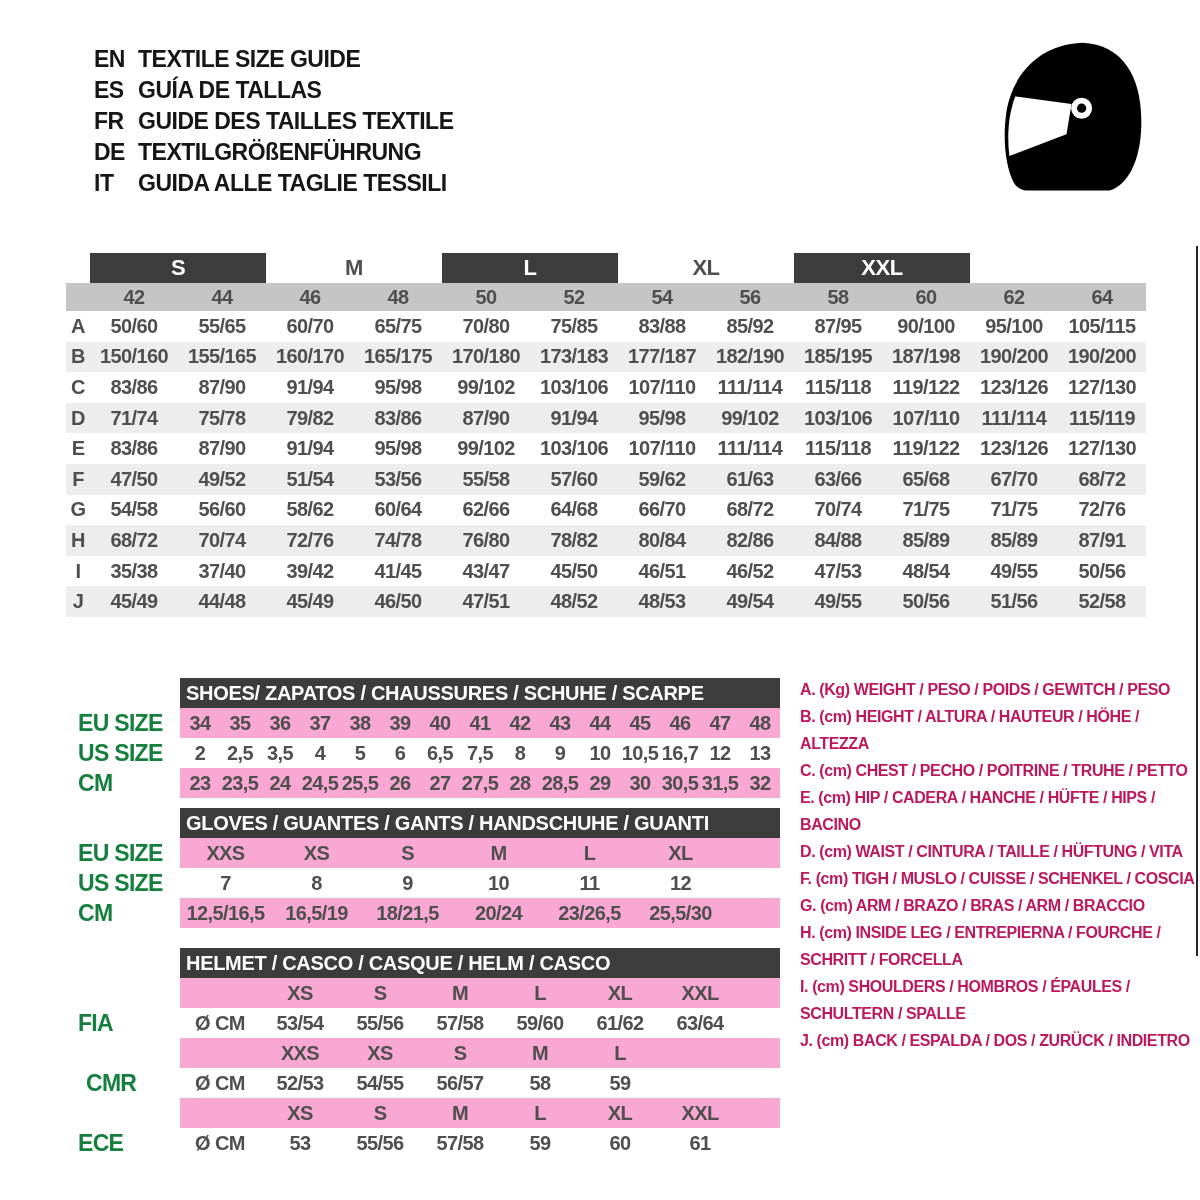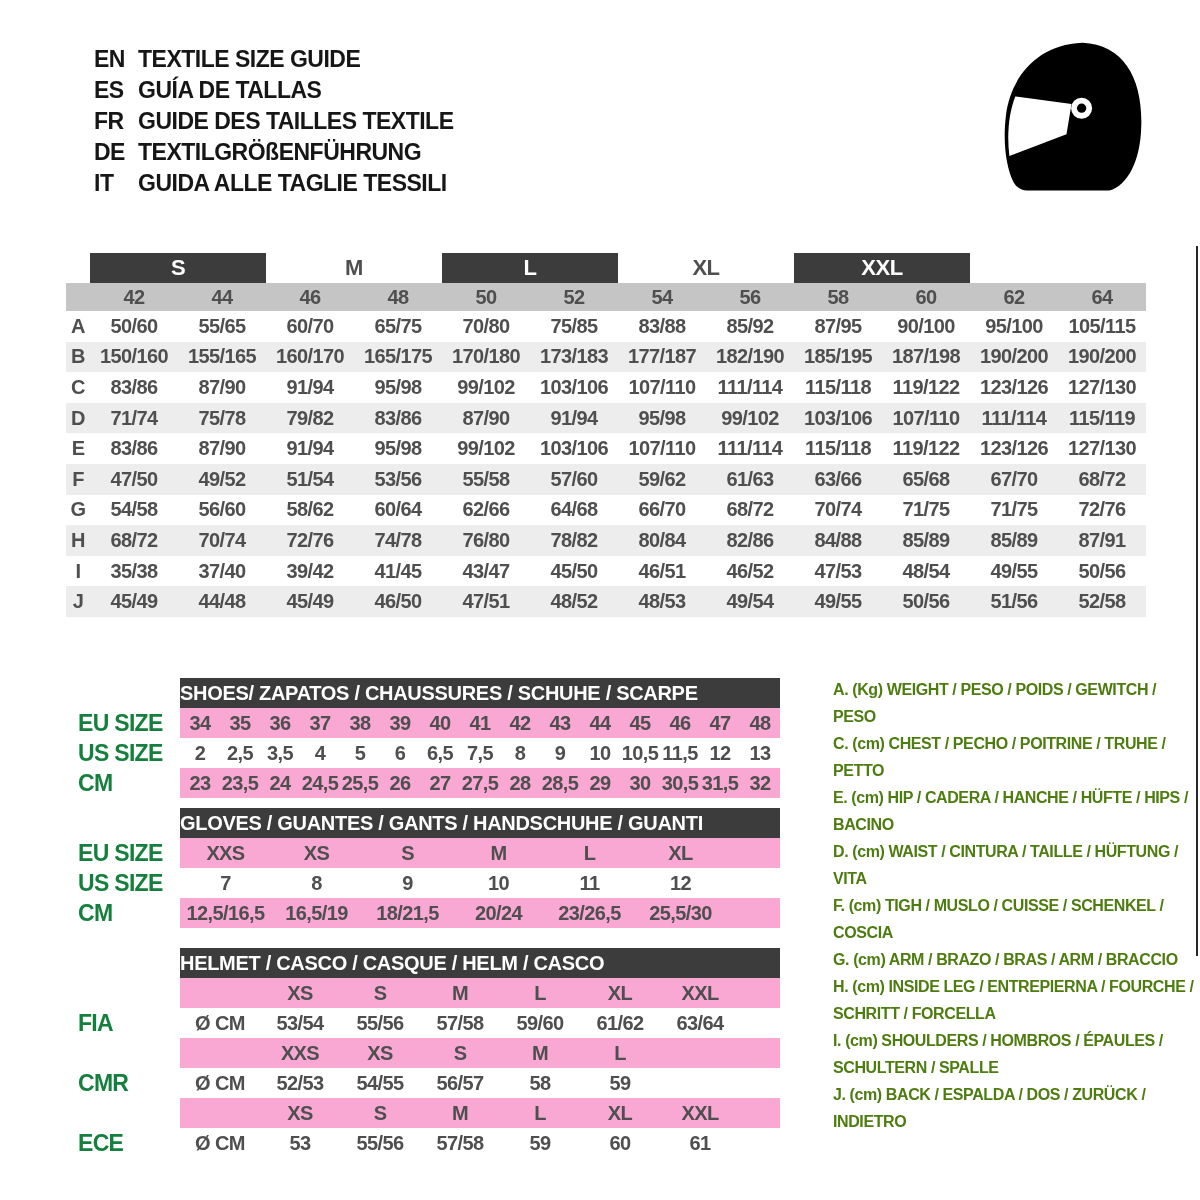--- a/index.html
+++ b/index.html
@@ -22,31 +22,31 @@
   .size-group.box{background:#3c3c3c;color:#fff;}
   .mt-band{height:28px;background:#c5c5c5;}
   .mt-row{height:30.6px;}
   .mt-row.stripe{background:#ededed;}
   .cell{display:flex;align-items:center;justify-content:center;
     font-size:20px;color:#4f4f4f;letter-spacing:-0.6px;white-space:nowrap;}
   .band-num{font-size:20px;}
   
   .sub-table{position:absolute;left:180px;width:600px;}
   .sub-bar{height:30px;background:#3c3c3c;color:#fff;display:flex;align-items:center;
-    box-sizing:border-box;font-size:20px;letter-spacing:-0.3px;white-space:nowrap;}
+    padding-left:6px;box-sizing:border-box;font-size:20px;letter-spacing:-0.3px;white-space:nowrap;}
   .sub-row{display:grid;height:30px;}
   .shoes-row{grid-template-columns:repeat(15,1fr);}
   .gloves-row{grid-template-columns:repeat(6,91px) 1fr;}
   .helmet-row{grid-template-columns:80px repeat(6,80px) 1fr;}
   .rowbg{background:#f9a8d4;}
   .side-label{position:absolute;left:-102px;width:96px;height:30px;display:flex;align-items:center;
     font-size:23px;color:#15803d;letter-spacing:-0.7px;white-space:nowrap;}
   
   .legend{position:absolute;left:800px;top:676px;width:396px;}
-  .legend-item{font-size:16px;line-height:27px;color:#4d7c0f;letter-spacing:-0.4px;margin-left:33px;}
+  .legend-item{font-size:16px;line-height:27px;color:#be185d;letter-spacing:-0.4px;}
   
   .edge-line{position:absolute;left:1196px;top:246px;width:2px;height:710px;background:#272727;}
 </style>
 </head>
 <body>
 
 <div class="lang-list" id="lang-list">
     <div class="lang-row">
       <span class="lang-code">EN</span>
       <span class="lang-label">TEXTILE SIZE GUIDE</span>
@@ -283,21 +283,21 @@
         <div class="cell">3,5</div>
         <div class="cell">4</div>
         <div class="cell">5</div>
         <div class="cell">6</div>
         <div class="cell">6,5</div>
         <div class="cell">7,5</div>
         <div class="cell">8</div>
         <div class="cell">9</div>
         <div class="cell">10</div>
         <div class="cell">10,5</div>
-        <div class="cell">11,5</div>
+        <div class="cell">16,7</div>
         <div class="cell">12</div>
         <div class="cell">13</div>
       </div>
       <div class="sub-row shoes-row rowbg">
         <div class="cell">23</div>
         <div class="cell">23,5</div>
         <div class="cell">24</div>
         <div class="cell">24,5</div>
         <div class="cell">25,5</div>
         <div class="cell">26</div>
@@ -406,26 +406,27 @@
         <div class="cell">Ø CM</div>
         <div class="cell">53</div>
         <div class="cell">55/56</div>
         <div class="cell">57/58</div>
         <div class="cell">59</div>
         <div class="cell">60</div>
         <div class="cell">61</div>
       </div>
     </div>
 <div class="side-label" style="top: 60px; text-align: center;">FIA</div>
-    <div class="side-label" style="top: 120px;">CMR</div>
+    <div class="side-label" style="top: 120px; margin-left: 8px;">CMR</div>
     <div class="side-label" style="top: 180px;">ECE</div>
   </div>
 
 <div class="legend" id="legend">
     <div class="legend-item">A. (Kg) WEIGHT / PESO / POIDS / GEWITCH / PESO</div>
+    <div class="legend-item">B. (cm) HEIGHT / ALTURA / HAUTEUR / HÖHE / ALTEZZA</div>
     <div class="legend-item">C. (cm) CHEST / PECHO / POITRINE / TRUHE / PETTO</div>
     <div class="legend-item">E. (cm) HIP / CADERA / HANCHE / HÜFTE / HIPS / BACINO</div>
     <div class="legend-item">D. (cm) WAIST / CINTURA / TAILLE / HÜFTUNG / VITA</div>
     <div class="legend-item">F. (cm) TIGH / MUSLO / CUISSE / SCHENKEL / COSCIA</div>
     <div class="legend-item">G. (cm) ARM / BRAZO / BRAS / ARM / BRACCIO</div>
     <div class="legend-item">H. (cm) INSIDE LEG / ENTREPIERNA / FOURCHE / SCHRITT / FORCELLA</div>
     <div class="legend-item">I. (cm) SHOULDERS / HOMBROS / ÉPAULES / SCHULTERN / SPALLE</div>
     <div class="legend-item">J. (cm) BACK / ESPALDA / DOS / ZURÜCK / INDIETRO</div>
   </div>
 

